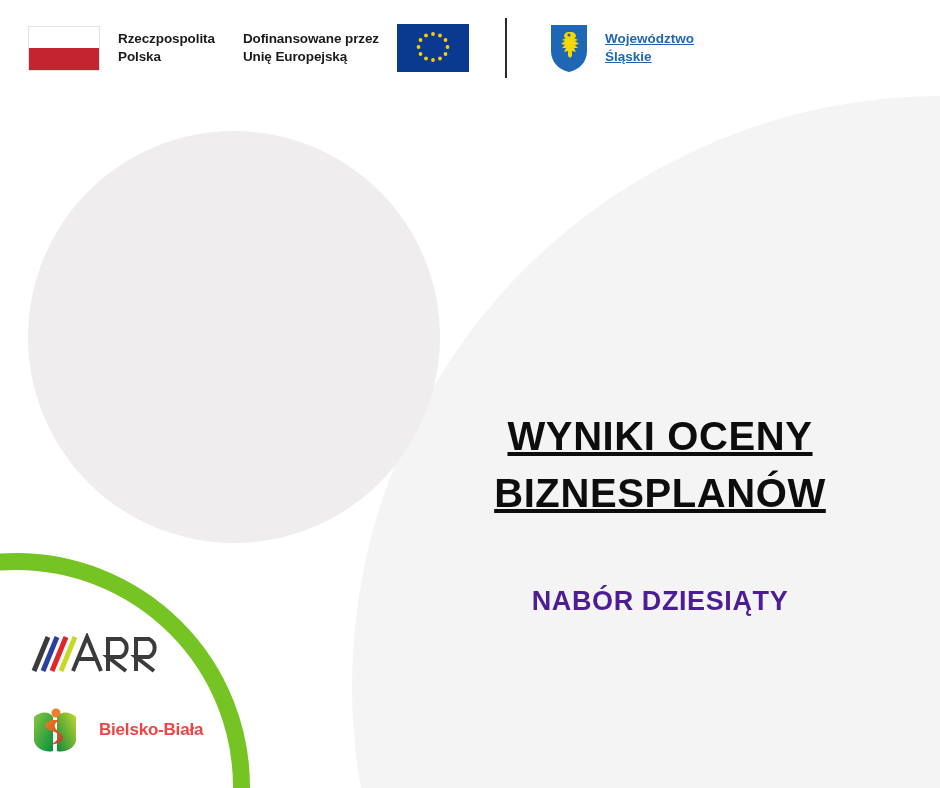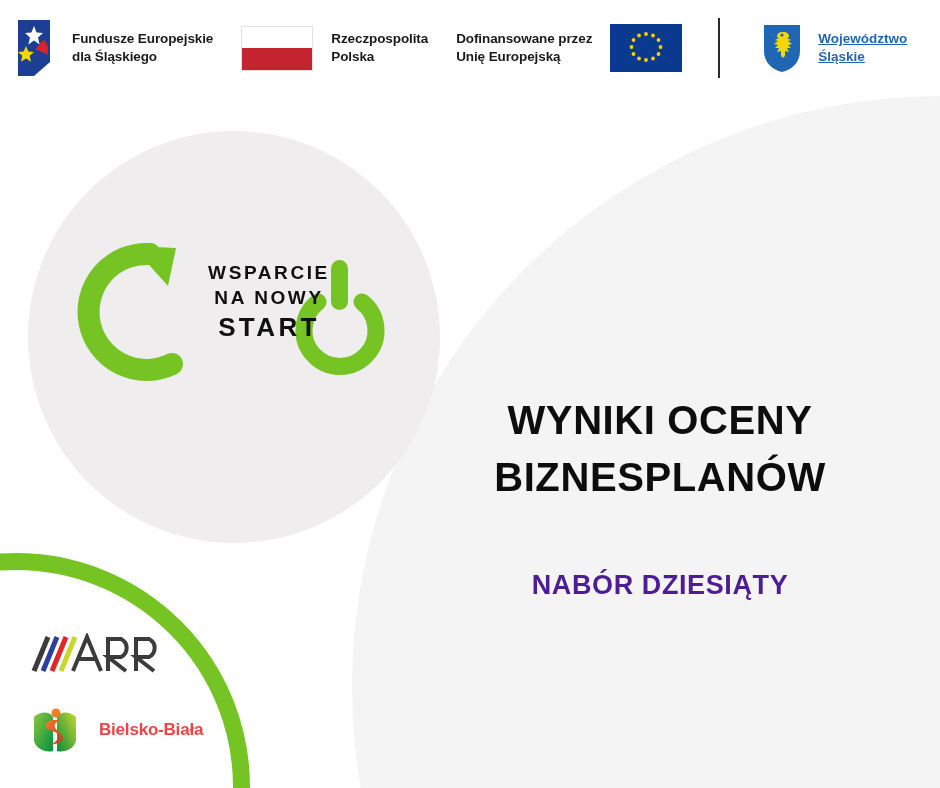--- a/index.html
+++ b/index.html
@@ -145,21 +145,22 @@
     width: 520px;
     text-align: center;
     z-index: 6;
   }
   .title-main {
     font-size: 40px;
     font-weight: 800;
     letter-spacing: 0.6px;
     line-height: 1.42;
     color: #0d0d0d;
-    margin: 0;
+    margin: 16px;
+    text-decoration: underline;
   }
   .title-sub {
     margin: 62px 0 0 0;
     font-size: 27px;
     font-weight: 800;
     letter-spacing: 0.6px;
     line-height: 1.3;
     color: #4c1d95;
   }
 
@@ -190,31 +191,20 @@
 <div id="poster">
 
   <div class="bg-layer">
     <div class="bg-blob-right"></div>
     <div class="bg-circle-logo"></div>
     <div class="bg-green-ring"></div>
   </div>
 
   <div class="header">
 
-    <div class="hdr-item" style="margin-left:14px;">
-      <svg class="ue-mark" viewBox="0 0 42 60">
-        <path d="M4 2 L36 2 L36 44 L20 58 L4 58 Z" fill="#1c3f94"></path>
-        <path d="M20 8 l2.6 6.6 L29 15 l-5 4.4 1.6 7 L20 22.6 l-5.6 3.8 1.6 -7 L11 15 l6.4 -0.4 Z" fill="#ffffff"></path>
-        <path d="M30 22 c4 4 5 10 3 15 c-4 -3 -8 -5 -12 -5 c3 -4 6 -8 9 -10 Z" fill="#d8232a"></path>
-        <path d="M12 28 l2.4 5.6 L20 34 l-4.3 3.8 1.3 6 L12 40.4 l-5 3.4 1.3 -6 L4 34 l5.6 -0.4 Z" fill="#f5d800"></path>
-        <path d="M18 40 c5 0 10 2 14 5 l-12 11 l-4 0 Z" fill="#1c3f94"></path>
-      </svg>
-      <div class="hdr-text" style="margin-left:16px;">Fundusze Europejskie
-dla Śląskiego</div>
-    </div>
 
     <div class="hdr-item" style="margin-left:28px;">
       <div class="pl-flag"></div>
       <div class="hdr-text" style="margin-left:18px;">Rzeczpospolita
 Polska</div>
     </div>
 
     <div class="hdr-item" style="margin-left:28px;">
       <div class="hdr-text" style="margin-right:18px;">Dofinansowane przez
 Unię Europejską</div>
@@ -247,39 +237,20 @@
         <g fill="#f5d800">
           <path d="M20 9 c-3 0 -5 2 -5 4 c0 1 1 2 2 2 l-4 2 l3 1 l-4 3 l4 1 l-3 3 l4 0 l-2 4 l4 -1 l0 5 l2 2 l2 -2 l0 -5 l4 1 l-2 -4 l4 0 l-3 -3 l4 -1 l-4 -3 l3 -1 l-4 -2 c1 0 2 -1 2 -2 c0 -2 -2 -4 -5 -4 Z"></path>
           <circle cx="20" cy="12" r="1.6" fill="#1f67b5"></circle>
         </g>
       </svg>
       <div class="slask-text" style="margin-left:16px;">Województwo
 Śląskie</div>
     </div>
   </div>
 
-  <div class="program-logo">
-    <svg width="320" height="170" viewBox="0 0 320 170">
-
-      <g>
-        <path d="M78 30 A58 58 0 1 0 100 140" fill="none" stroke="#76c424" stroke-width="22" stroke-linecap="round"></path>
-        <path d="M60 22 L104 24 L96 62 Z" fill="#76c424"></path>
-      </g>
-
-      <g>
-        <path d="M246 78 A36 36 0 1 0 290 78" fill="none" stroke="#76c424" stroke-width="17" stroke-linecap="round"></path>
-        <rect x="259" y="36" width="17" height="50" rx="8.5" fill="#76c424"></rect>
-      </g>
-    </svg>
-    <div class="logo-words">
-      <div class="logo-line l1">WSPARCIE</div>
-      <div class="logo-line l2">NA NOWY</div>
-      <div class="logo-line l3">START</div>
-    </div>
-  </div>
 
   <div class="titles">
     <h1 class="title-main">WYNIKI OCENY BIZNESPLANÓW</h1>
     <div class="title-sub">NABÓR DZIESIĄTY</div>
   </div>
 
   <div class="partners">
 
     <svg class="arr-logo" width="150" height="42" viewBox="0 0 150 42">
       <g stroke-width="5" stroke-linecap="butt">

